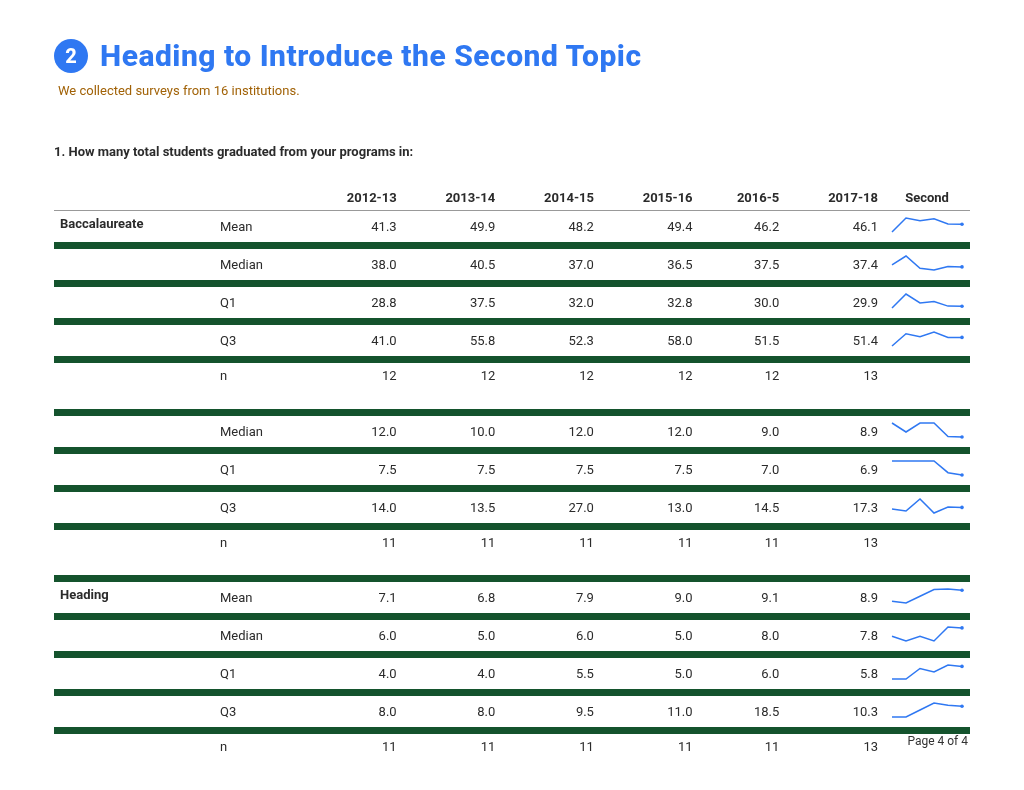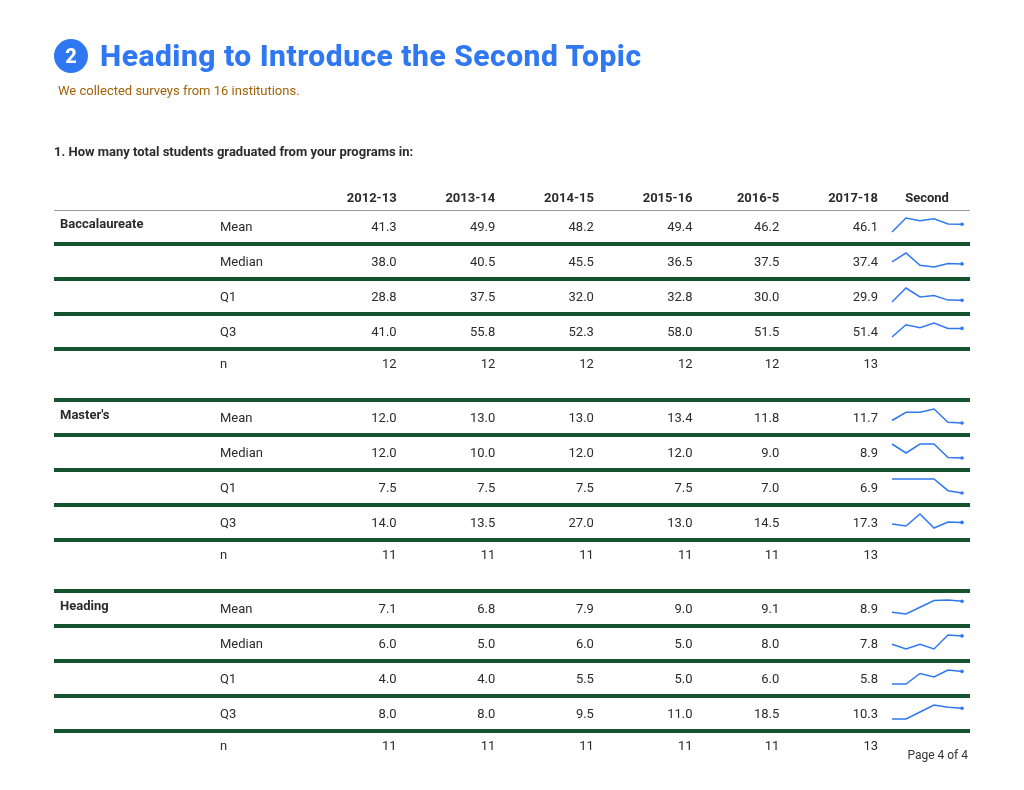--- a/index.html
+++ b/index.html
@@ -51,29 +51,29 @@
   table {
     width: 100%;
     border-collapse: collapse;
     font-size: 13px;
   }
   th, td { text-align: right; padding: 5px 6px; }
   th { font-weight: 700; border-bottom: 1px solid #999; }
   th.group-col, td.group-col { text-align: left; width: 160px; font-weight: 700; vertical-align: top; }
   th.stat-col, td.stat-col { text-align: left; width: 90px; }
   td.trend-col, th.trend-col { width: 80px; text-align: center; }
-  tbody tr { border-bottom: 4px solid #14532d; }
+  tbody tr { border-bottom: 7px solid #14532d; }
   tbody tr.last-in-group { border-bottom: none; }
   tbody tr.spacer td { border: none; height: 24px; }
   .spark { width: 74px; height: 18px; }
   .spark polyline { fill: none; stroke: #2f78f2; stroke-width: 1.5; }
   .spark circle { fill: #2f78f2; }
   .page-footer {
     position: absolute;
-    bottom: 28px;
+    bottom: 42px;
     right: 56px;
     font-size: 12px;
     color: #333;
   }
 </style>
 </head>
 <body>
 
 <div class="heading-row">
   <div class="badge">2</div>
@@ -110,21 +110,21 @@
         <td class="trend-col"><svg class="spark" viewBox="0 0 74 18">
             <polyline points="2.0,16.0 16.0,2.0 30.0,4.8 44.0,2.8 58.0,8.0 72.0,8.2"></polyline>
             <circle cx="72.0" cy="8.2" r="1.8"></circle>
           </svg></td>
       </tr>
       <tr>
         <td class="group-col"></td>
         <td class="stat-col">Median</td>
         <td>38.0</td>
         <td>40.5</td>
-        <td>45.5</td>
+        <td>37.0</td>
         <td>36.5</td>
         <td>37.5</td>
         <td>37.4</td>
         <td class="trend-col"><svg class="spark" viewBox="0 0 74 18">
             <polyline points="2.0,10.8 16.0,2.0 30.0,14.3 44.0,16.0 58.0,12.5 72.0,12.9"></polyline>
             <circle cx="72.0" cy="12.9" r="1.8"></circle>
           </svg></td>
       </tr>
       <tr>
         <td class="group-col"></td>
@@ -160,34 +160,20 @@
         <td>12</td>
         <td>12</td>
         <td>12</td>
         <td>12</td>
         <td>12</td>
         <td>13</td>
         <td class="trend-col"></td>
       </tr>
       <tr class="spacer">
         <td colspan="9"></td>
-      </tr>
-      <tr>
-        <td class="group-col">Master's</td>
-        <td class="stat-col">Mean</td>
-        <td>12.0</td>
-        <td>13.0</td>
-        <td>13.0</td>
-        <td>13.4</td>
-        <td>11.8</td>
-        <td>11.7</td>
-        <td class="trend-col"><svg class="spark" viewBox="0 0 74 18">
-            <polyline points="2.0,13.5 16.0,5.3 30.0,5.3 44.0,2.0 58.0,15.2 72.0,16.0"></polyline>
-            <circle cx="72.0" cy="16.0" r="1.8"></circle>
-          </svg></td>
       </tr>
       <tr>
         <td class="group-col"></td>
         <td class="stat-col">Median</td>
         <td>12.0</td>
         <td>10.0</td>
         <td>12.0</td>
         <td>12.0</td>
         <td>9.0</td>
         <td>8.9</td>

